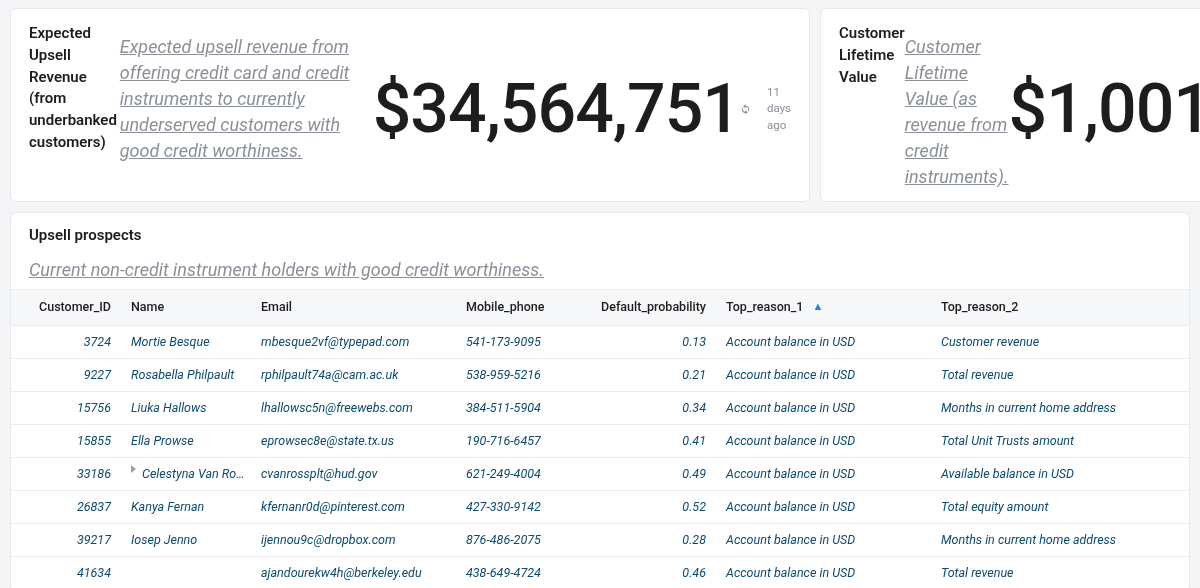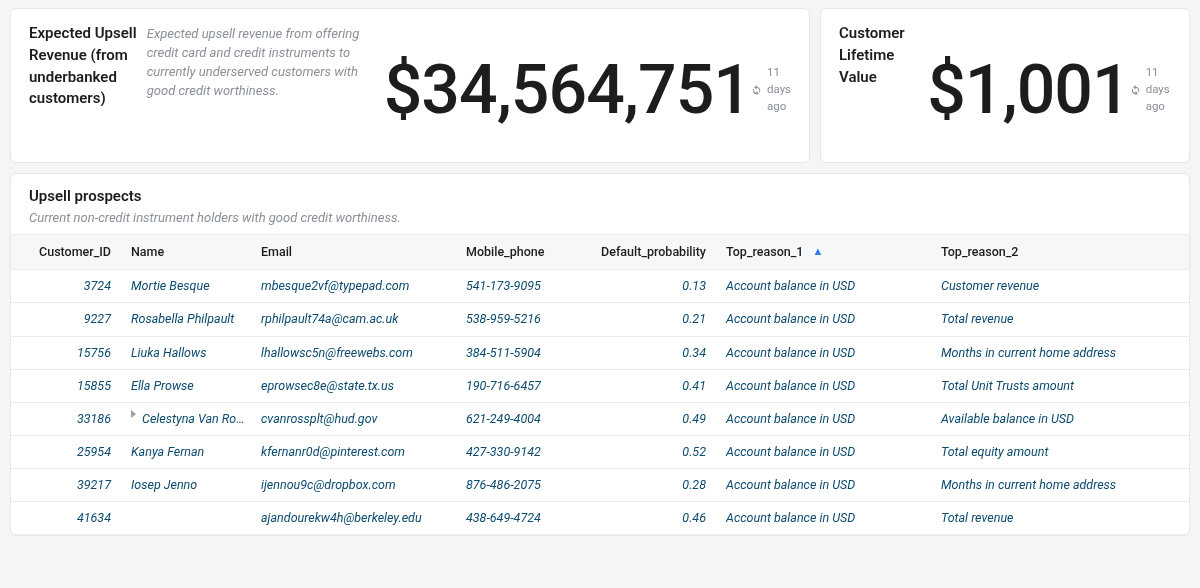--- a/index.html
+++ b/index.html
@@ -45,43 +45,44 @@
     flex-direction: row;
   }
   .card.kpi-left  { flex: 0 0 800px; }
   .card.kpi-right { flex: 1 1 auto; }
   .card-title {
     font-size: 15px;
     font-weight: 600;
     color: var(--text-dark);
   }
   .card-subtitle {
-    font-size: 13px;
+    font-size: 18px;
     font-style: italic;
     color: var(--text-subtitle);
-    margin-top: 2px;
+    margin-top: 11px;
     max-width: 95%;
+    text-decoration: underline;
   }
   .kpi-value {
     flex: 1;
     display: flex;
     align-items: center;
     justify-content: center;
     font-size: 68px;
     font-weight: 500;
     letter-spacing: -1px;
     color: var(--text-dark);
     padding: 18px 0 12px 0;
     white-space: nowrap;
     text-align: center;
   }
   .card-footer {
     display: flex;
     align-items: center;
-    gap: 5px;
+    gap: 16px;
     color: var(--text-muted);
     font-size: 11.5px;
     padding-top: 4px;
   }
   .refresh-icon svg { width: 11px; height: 11px; display: block; fill: var(--text-muted); }
   .table-card {
     background: var(--card-bg);
     border: 1px solid var(--border);
     border-radius: 6px;
     padding: 12px 0 0 0;
@@ -162,20 +163,21 @@
           <svg viewBox="0 0 24 24">
               <path d="M12 5V2L7 7l5 5V8c3.3 0 6 2.7 6 6 0 1-.2 2-.7 2.8l1.5 1.5C19.5 17 20 15.5 20 14c0-4.4-3.6-8-8-8zm-6 9c0-1 .2-2 .7-2.8L5.2 9.7C4.5 11 4 12.5 4 14c0 4.4 3.6 8 8 8v3l5-5-5-5v4c-3.3 0-6-2.7-6-6z"></path>
             </svg>
         </span>
         <span>11 days ago</span>
       </div>
     </div>
 
     <div class="card kpi-right">
       <div class="card-title">Customer Lifetime Value</div>
+      <div class="card-subtitle">Customer Lifetime Value (as revenue from credit instruments).</div>
       <div class="kpi-value">$1,001</div>
       <div class="card-footer">
         <span class="refresh-icon">
           <svg viewBox="0 0 24 24">
               <path d="M12 5V2L7 7l5 5V8c3.3 0 6 2.7 6 6 0 1-.2 2-.7 2.8l1.5 1.5C19.5 17 20 15.5 20 14c0-4.4-3.6-8-8-8zm-6 9c0-1 .2-2 .7-2.8L5.2 9.7C4.5 11 4 12.5 4 14c0 4.4 3.6 8 8 8v3l5-5-5-5v4c-3.3 0-6-2.7-6-6z"></path>
             </svg>
         </span>
         <span>11 days ago</span>
       </div>
     </div>
@@ -274,21 +276,21 @@
                   <span>Celestyna Van Ro…</span>
                 </span>
               </td>
               <td>cvanrossplt@hud.gov</td>
               <td>621-249-4004</td>
               <td class="num">0.49</td>
               <td>Account balance in USD</td>
               <td>Available balance in USD</td>
             </tr>
             <tr>
-              <td class="num">25954</td>
+              <td class="num">26837</td>
               <td>
                 <span class="name-cell">
                   <span>Kanya Fernan</span>
                 </span>
               </td>
               <td>kfernanr0d@pinterest.com</td>
               <td>427-330-9142</td>
               <td class="num">0.52</td>
               <td>Account balance in USD</td>
               <td>Total equity amount</td>

